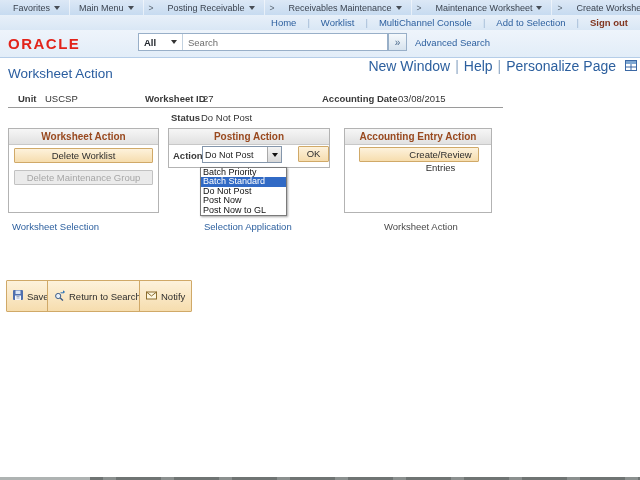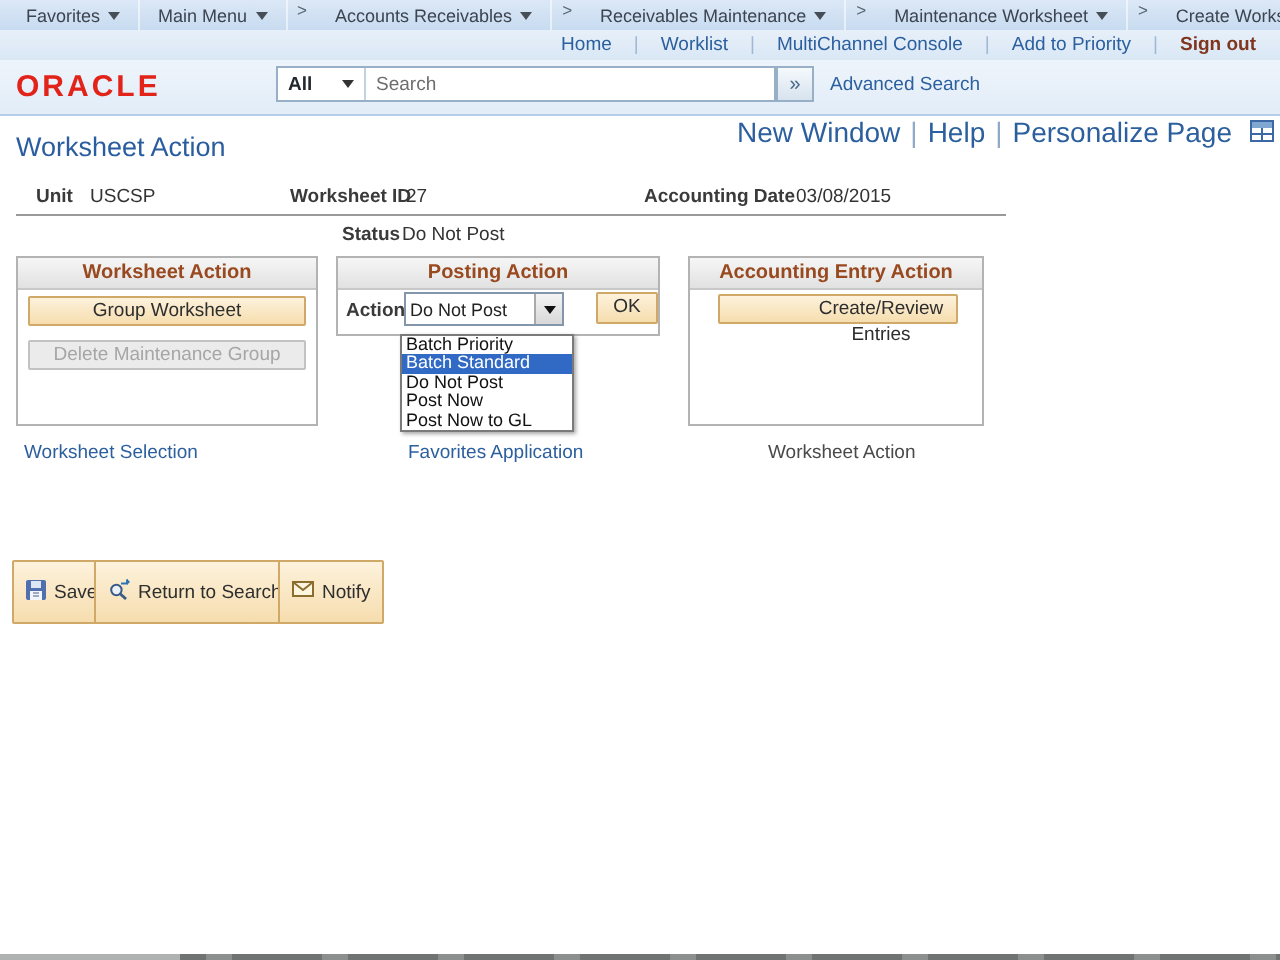--- a/index.html
+++ b/index.html
@@ -6,21 +6,21 @@
   body{
     width:640px;height:480px;position:relative;overflow:hidden;
     background:#ffffff;
     font-family:"Liberation Sans", sans-serif;
     -webkit-font-smoothing:antialiased;
   }
   
   .crumb-bar{
     position:absolute;top:0;left:0;right:0;height:15px;
     background:linear-gradient(#dce8f6,#c7dbf0);
-    display:flex;align-items:flex-start;font-size:9px;color:#3c4450;
+    display:flex;align-items:center;font-size:9px;color:#3c4450;
     padding-left:4px;white-space:nowrap;
   }
   .crumb{display:flex;align-items:center;gap:4px;padding:0 9px;height:15px;
     border-right:1px solid rgba(255,255,255,.55);cursor:pointer;}
   .caret{width:0;height:0;border-left:3px solid transparent;border-right:3px solid transparent;
     border-top:4px solid #474d56;}
   .crumb-sep{padding:0 5px;color:#5a6672;font-size:8.5px;}
   
   .utility-bar{
     position:absolute;top:15px;left:0;right:0;height:15px;
@@ -117,21 +117,21 @@
   <span class="crumb">
     <span>Favorites</span>
     <span class="caret"></span>
   </span>
   <span class="crumb">
     <span>Main Menu</span>
     <span class="caret"></span>
   </span>
   <span class="crumb-sep">&gt;</span>
   <span class="crumb">
-    <span>Accounts Receivables</span>
+    <span>Posting Receivable</span>
     <span class="caret"></span>
   </span>
   <span class="crumb-sep">&gt;</span>
   <span class="crumb">
     <span>Receivables Maintenance</span>
     <span class="caret"></span>
   </span>
   <span class="crumb-sep">&gt;</span>
   <span class="crumb">
     <span>Maintenance Worksheet</span>
@@ -144,21 +144,21 @@
 
 </div>
 
 <div class="utility-bar">
   <span class="util-link">Home</span>
   <span class="util-sep">|</span>
   <span class="util-link">Worklist</span>
   <span class="util-sep">|</span>
   <span class="util-link">MultiChannel Console</span>
   <span class="util-sep">|</span>
-  <span class="util-link">Add to Priority</span>
+  <span class="util-link">Add to Selection</span>
   <span class="util-sep">|</span>
   <span class="signout">Sign out</span>
 </div>
 
 <div class="header-main">
   <span class="logo">ORACLE</span>
   <div class="search-box">
     <span class="scope">
       <span>All</span>
       <span class="scope-caret"></span>
@@ -192,21 +192,21 @@
 <span class="fld b" style="left:145px">Worksheet ID</span>
 <span class="fld" style="left:203px">27</span>
 <span class="fld b" style="left:322px">Accounting Date</span>
 <span class="fld" style="left:398px">03/08/2015</span>
 <div class="hrline"></div>
 <span class="status-lbl">Status</span>
 <span class="status-val">Do Not Post</span>
 
 <div class="groupbox gb-1">
   <div class="gb-head">Worksheet Action</div>
-  <div class="ps-btn btn-delete">Group Worksheet</div>
+  <div class="ps-btn btn-delete">Delete Worklist</div>
   <div class="ps-btn disabled btn-delmaint">Delete Maintenance Group</div>
 </div>
 
 <div class="groupbox gb-2">
   <div class="gb-head">Posting Action</div>
   <span class="action-lbl">Action:</span>
   <div class="sel">
     <span class="sel-text">Do Not Post</span>
     <span class="sel-btn">
         <i></i>
@@ -222,21 +222,21 @@
   <div class="dd-item">Post Now</div>
   <div class="dd-item">Post Now to GL</div>
 </div>
 
 <div class="groupbox gb-3">
   <div class="gb-head">Accounting Entry Action</div>
   <div class="ps-btn btn-create">Create/Review Entries</div>
 </div>
 
 <span class="pg-link" style="left:12px">Worksheet Selection</span>
-<span class="pg-link" style="left:204px">Favorites Application</span>
+<span class="pg-link" style="left:204px">Selection Application</span>
 <span class="pg-link current" style="left:384px">Worksheet Action</span>
 
 <div class="tb-btn tb-save">
   <span>
     <svg width="10" height="10" viewBox="0 0 10 10">
       <rect x="0" y="0" width="10" height="10" rx="1" fill="#4f6fae"></rect>
       <rect x="2.5" y="0.5" width="5" height="3.5" fill="#dce6f4"></rect>
       <rect x="2" y="5.5" width="6" height="4.5" fill="#f2f5fa"></rect>
       <line x1="3.5" y1="6.5" x2="6.5" y2="6.5" stroke="#8a99b5" stroke-width="0.8"></line>
       <line x1="3.5" y1="8" x2="6.5" y2="8" stroke="#8a99b5" stroke-width="0.8"></line>

